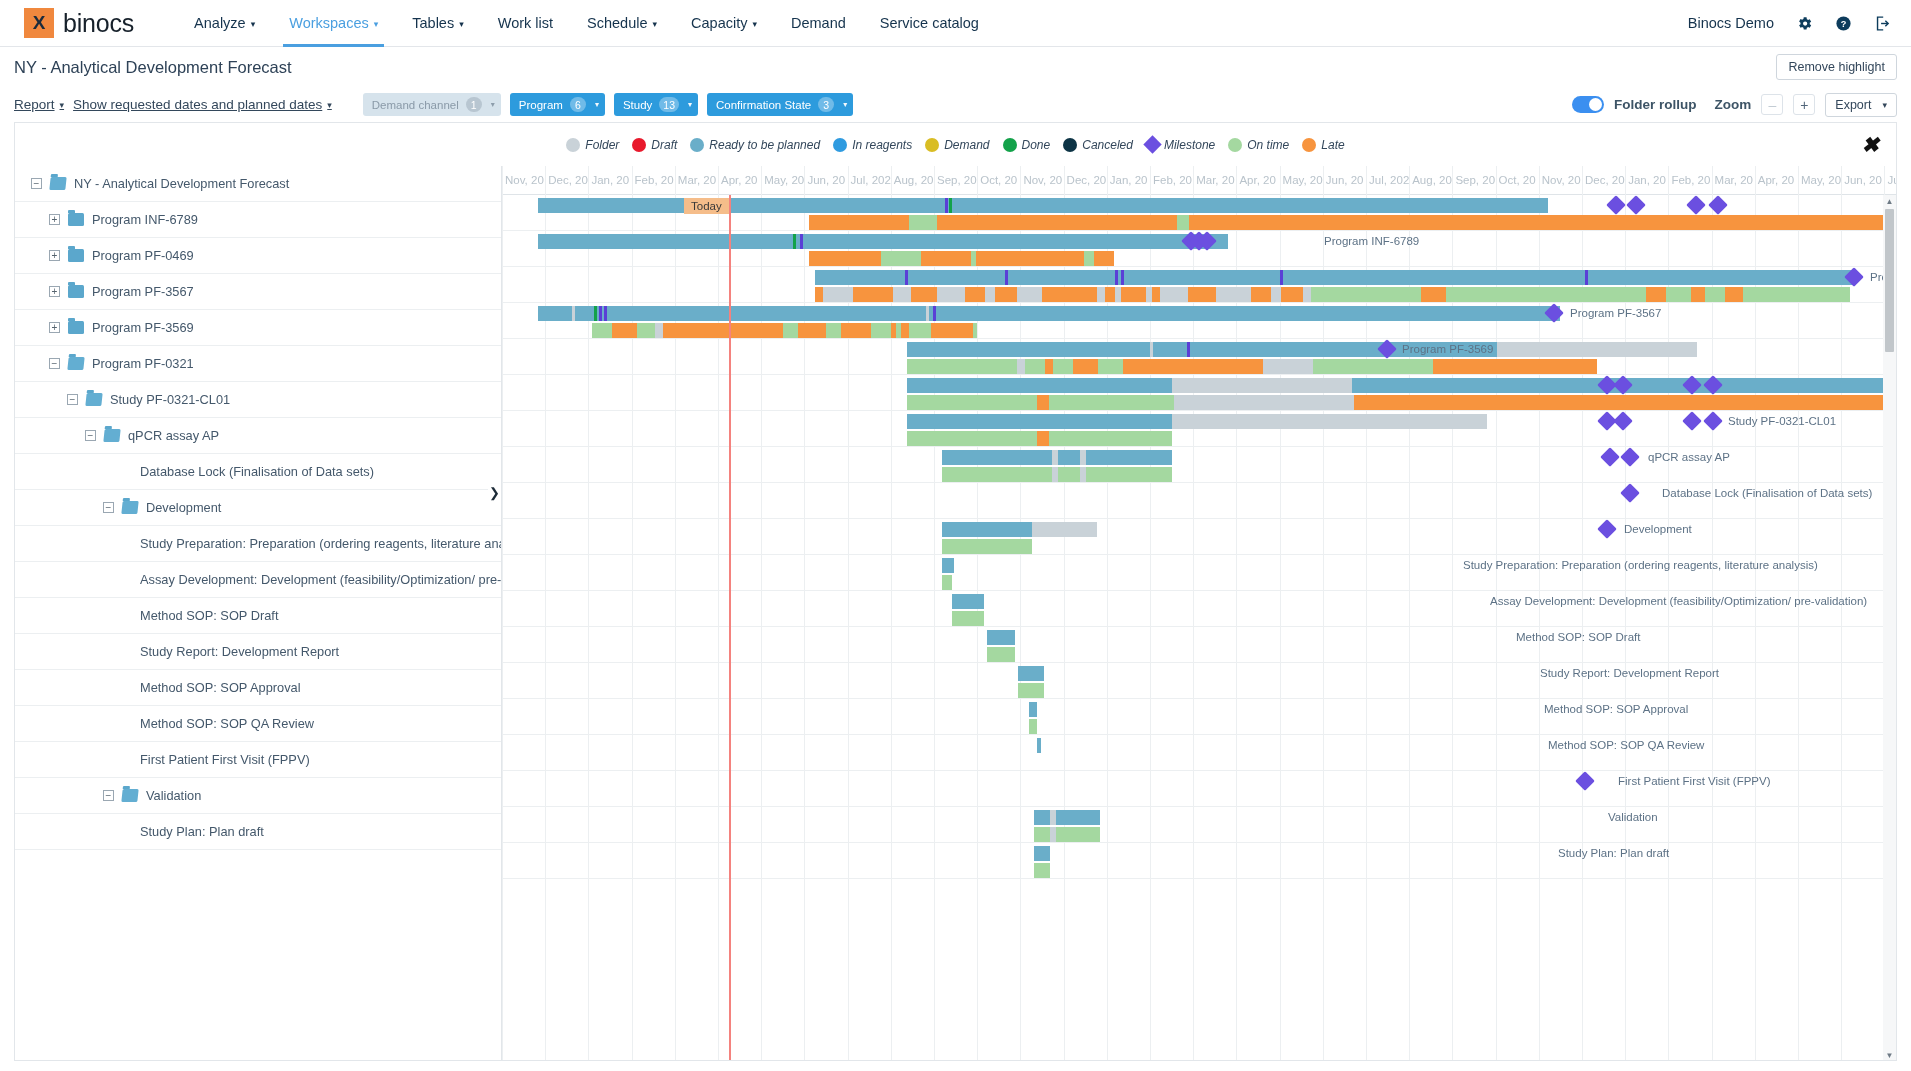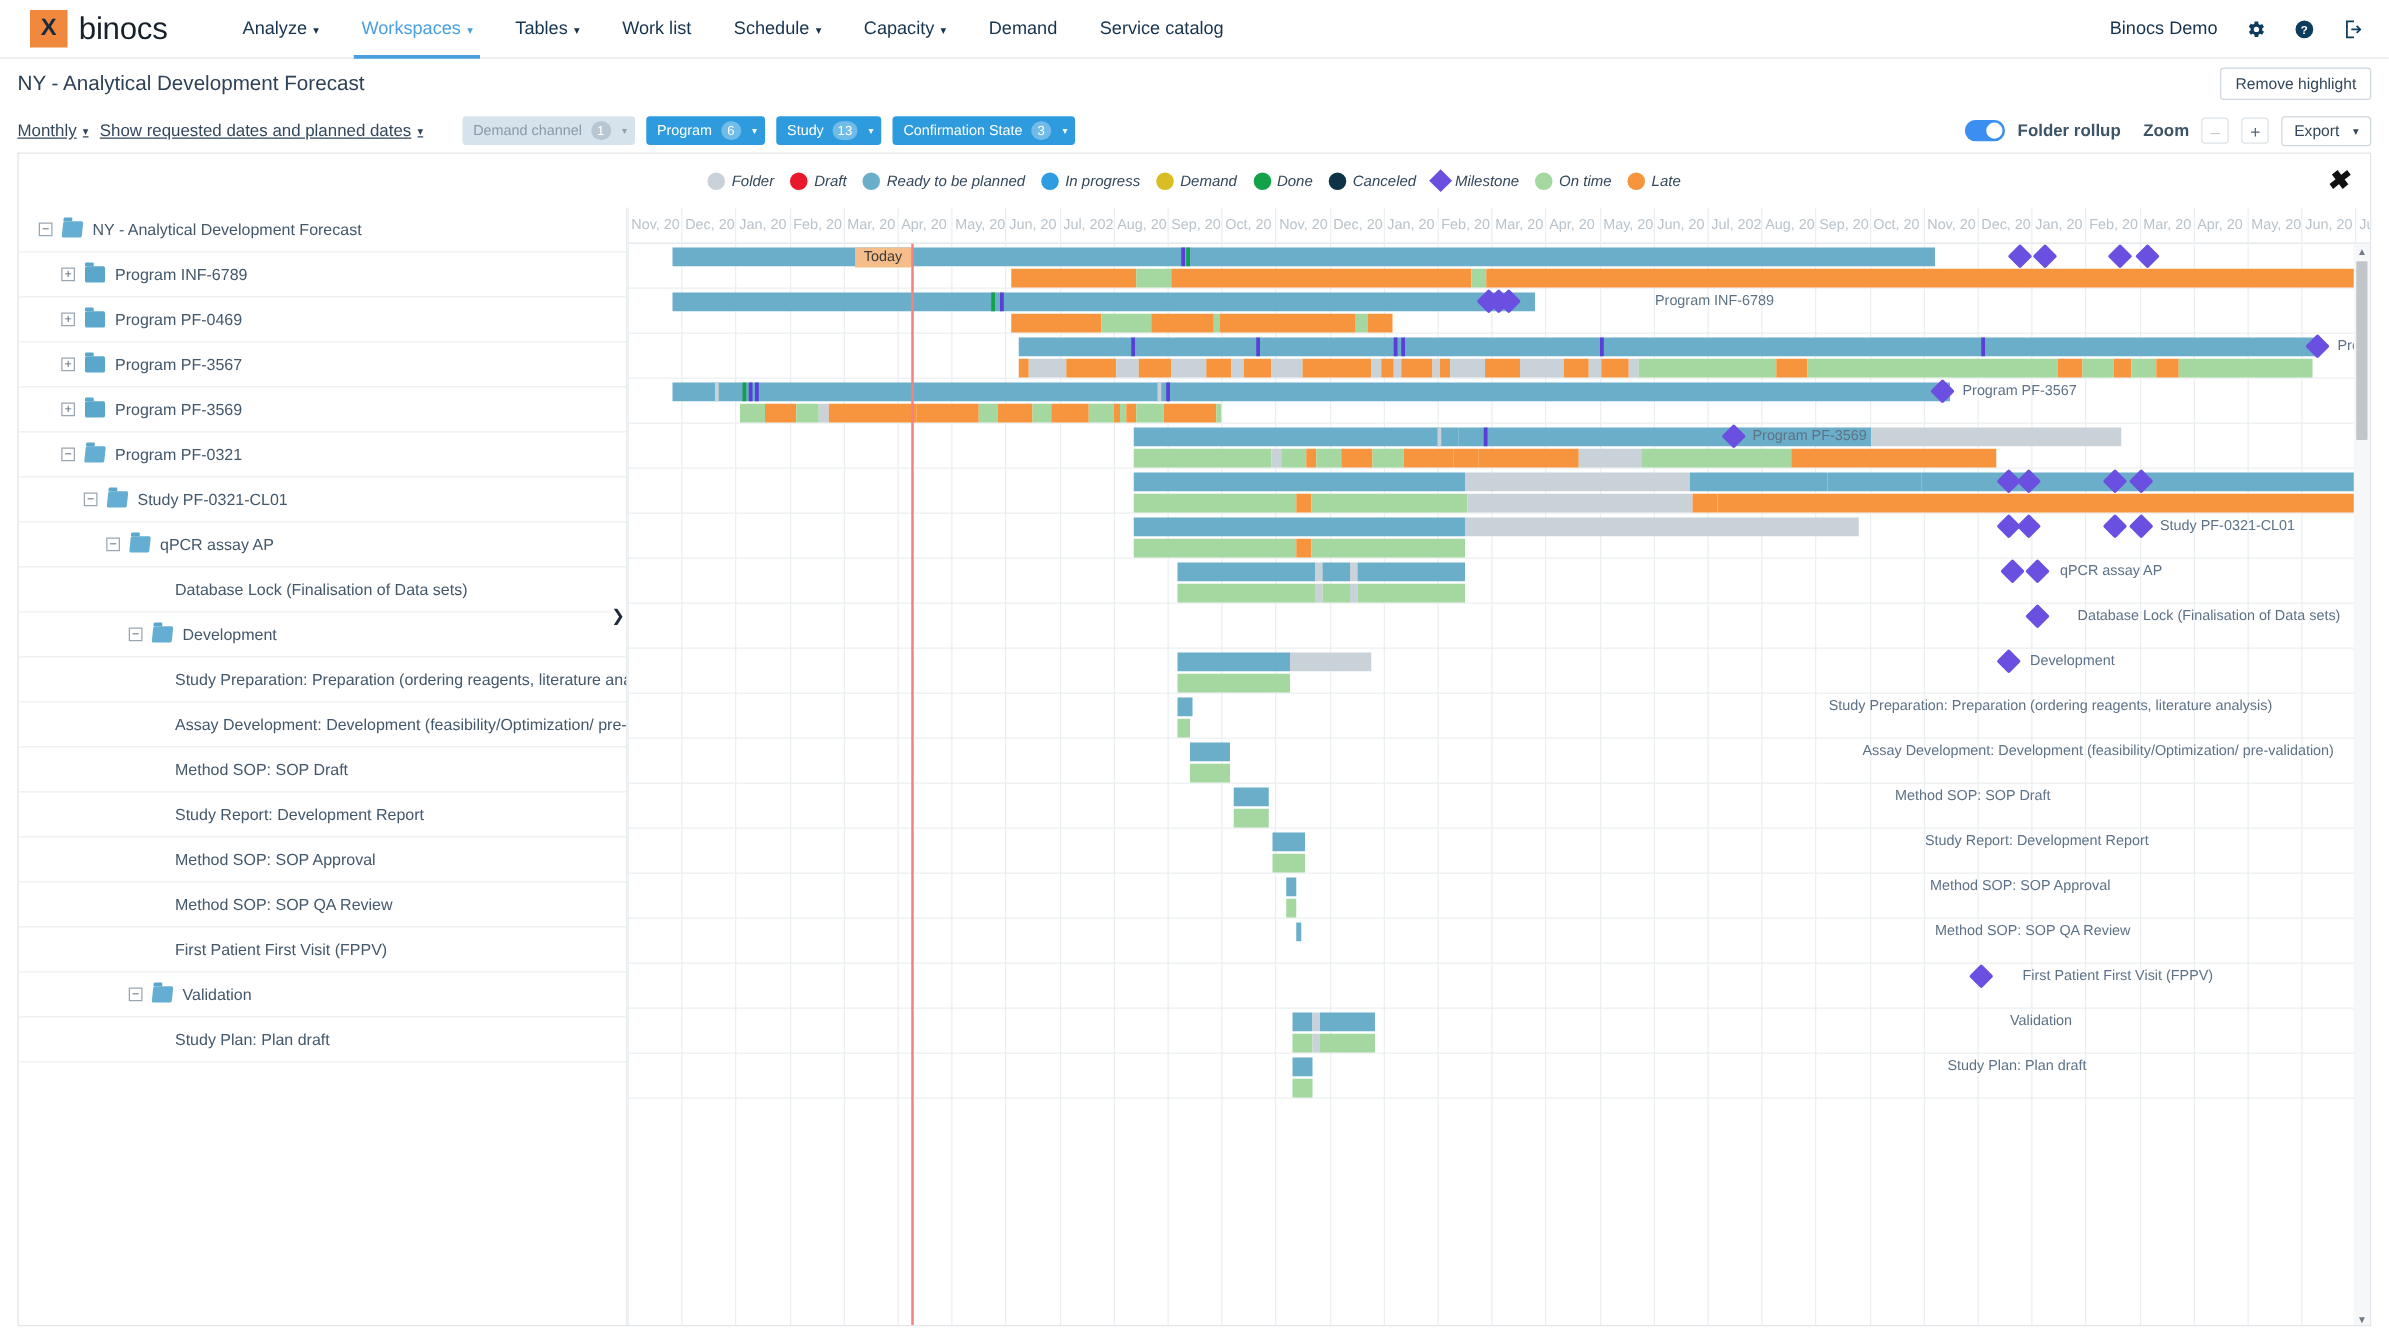--- a/index.html
+++ b/index.html
@@ -285,21 +285,21 @@
   </div>
 </div>
 
 <div id="titlebar">
   <div id="page-title">NY - Analytical Development Forecast</div>
   <div id="remove-highlight">Remove highlight</div>
 </div>
 
 <div id="filterbar">
   <div class="linkctl">
-    <span>Monthly</span>
+    <span>Report</span>
     <span class="caret">▾</span>
   </div>
   <div class="linkctl">
     <span>Show requested dates and planned dates</span>
     <span class="caret">▾</span>
   </div>
   <div id="chips" style="display:flex;gap:9px;margin-left:22px;">
       <div class="chip muted">
         <span>Demand channel</span>
         <span class="cnt">1</span>
@@ -346,21 +346,21 @@
         <div class="leg">
           <span class="dot" style="background: rgb(232, 25, 44);"></span>
           <span class="lbl">Draft</span>
         </div>
         <div class="leg">
           <span class="dot" style="background: rgb(106, 174, 201);"></span>
           <span class="lbl">Ready to be planned</span>
         </div>
         <div class="leg">
           <span class="dot" style="background: rgb(47, 155, 224);"></span>
-          <span class="lbl">In progress</span>
+          <span class="lbl">In reagents</span>
         </div>
         <div class="leg">
           <span class="dot" style="background: rgb(217, 189, 36);"></span>
           <span class="lbl">Demand</span>
         </div>
         <div class="leg">
           <span class="dot" style="background: rgb(19, 162, 74);"></span>
           <span class="lbl">Done</span>
         </div>
         <div class="leg">

